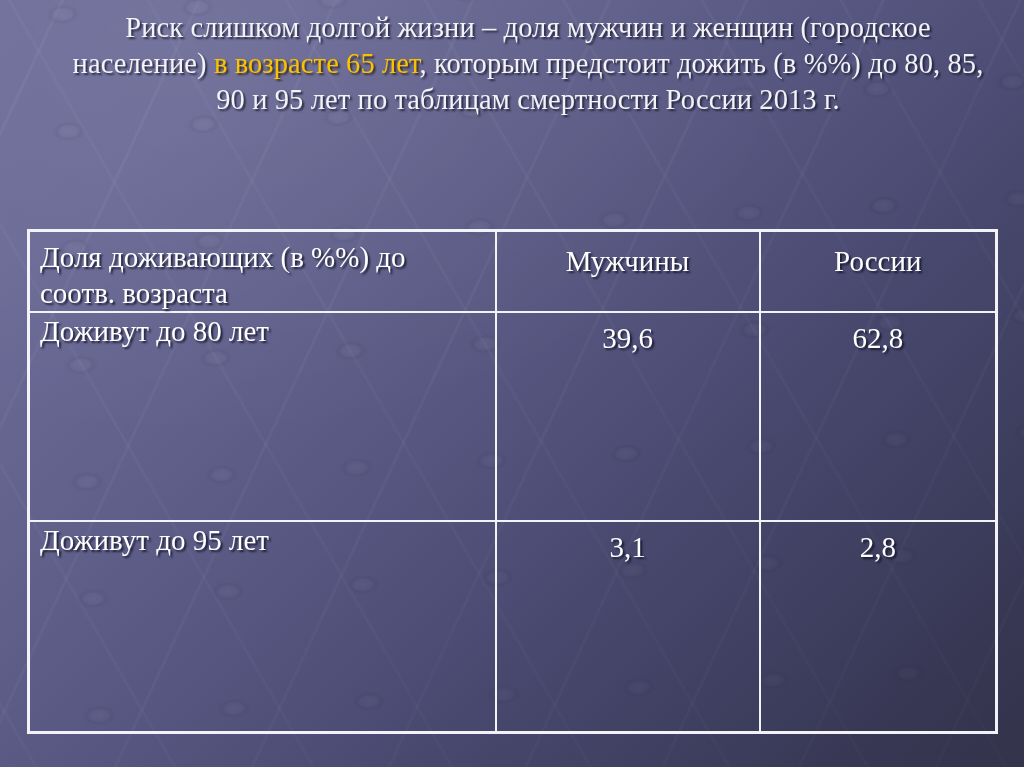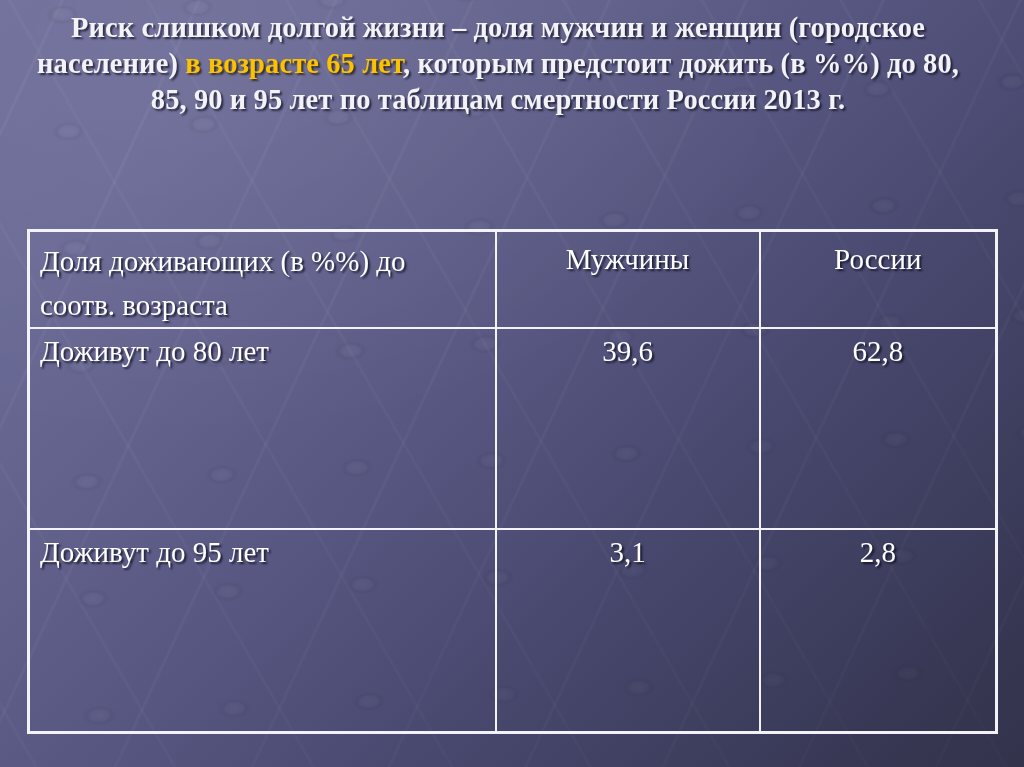--- a/index.html
+++ b/index.html
@@ -68,26 +68,26 @@
   .vignette {
     position: absolute;
     inset: 0;
     pointer-events: none;
     background: radial-gradient(ellipse 110% 95% at 18% 6%, rgba(255,255,255,0.06) 0%, rgba(255,255,255,0) 55%);
   }
 
   
   #title {
     position: absolute;
-    left: 32px;
+    left: 62px;
     top: 10px;
     width: 932px;
     text-align: center;
     font-size: 28.5px;
-    font-weight: bold;
+    font-weight: normal;
     line-height: 35.8px;
     color: #f3f2f7;
     text-shadow: 2px 2px 2px rgba(20,20,40,.75);
     letter-spacing: .1px;
   }
   #title .hl {
     color: #fcc200;
     text-shadow: 2px 2px 2px rgba(30,20,0,.7);
   }
 
@@ -106,38 +106,39 @@
     table-layout: fixed;
   }
   table.data td, table.data th {
     border: 2px solid #f2f2f7;
     padding: 0 10px;
     vertical-align: top;
     font-weight: normal;
     color: #ffffff;
     text-shadow: 2px 2px 2px rgba(15,15,35,.8);
     font-size: 29px;
-    line-height: 44px;
+    line-height: 36px;
     background: transparent;
   }
   table.data { border: 3px solid #f2f2f7; }
   table.data tr.header th.label-col {
     text-align: left;
     padding-top: 7px;
   }
   table.data tr.header th.num-col {
     text-align: center;
-    padding-top: 5px;
+    padding-top: 11px;
   }
   table.data tbody td.label-col {
     text-align: left;
     padding-top: 0;
   }
   table.data tbody td.num-col {
     text-align: center;
+    padding-top: 7px;
   }
   col.c1 { width: 467px; }
   col.c2 { width: 264px; }
   col.c3 { width: 237px; }
 </style>
 </head>
 <body>
 
 <div id="slide">
 

